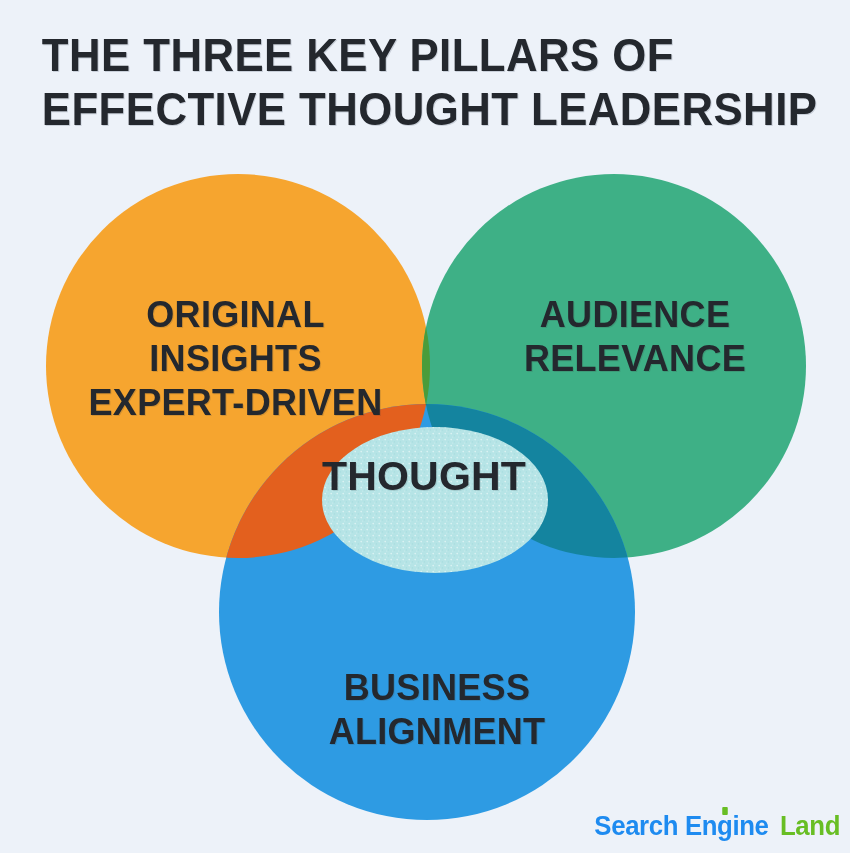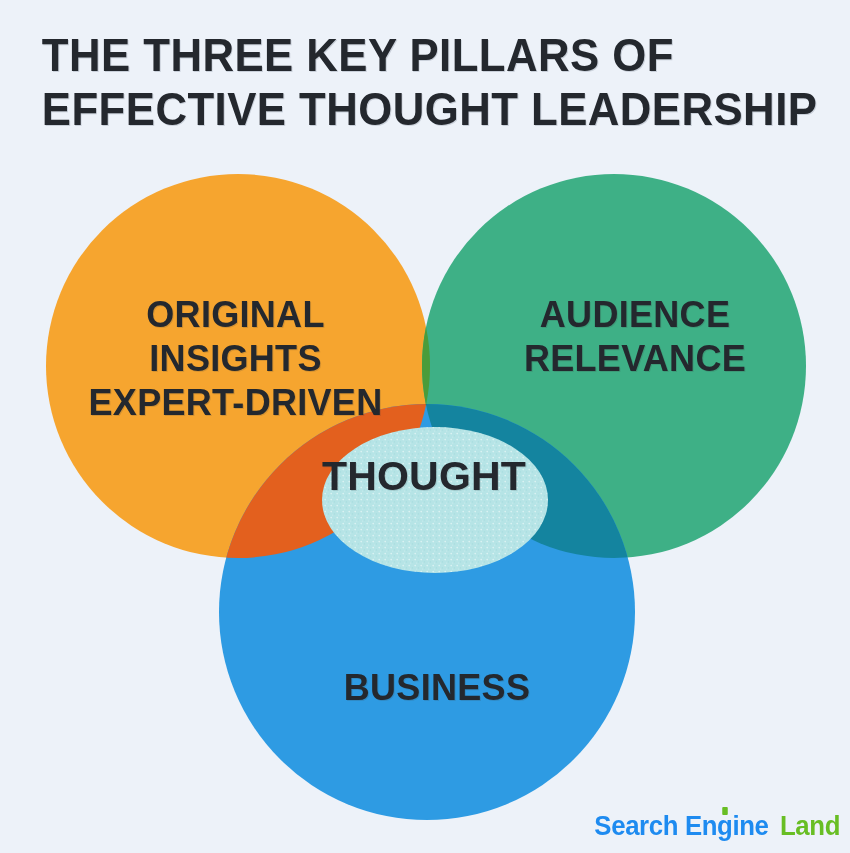--- a/index.html
+++ b/index.html
@@ -210,20 +210,21 @@
     <span class="ln">EXPERT-DRIVEN</span>
   </div>
 
   <div class="circle-label" id="label-audience">
     <span class="ln">AUDIENCE</span>
     <span class="ln">RELEVANCE</span>
   </div>
 
   <div class="circle-label" id="label-business">
     <span class="ln">BUSINESS</span>
+    <span class="ln">ALIGNMENT</span>
   </div>
 
   <div class="circle-label" id="label-center">
     <span class="ln">THOUGHT</span>
   </div>
 
   <div class="logo">
     <span class="lg-search">Search</span>
     <span class="lg-engine">
       <span>Engine</span>

